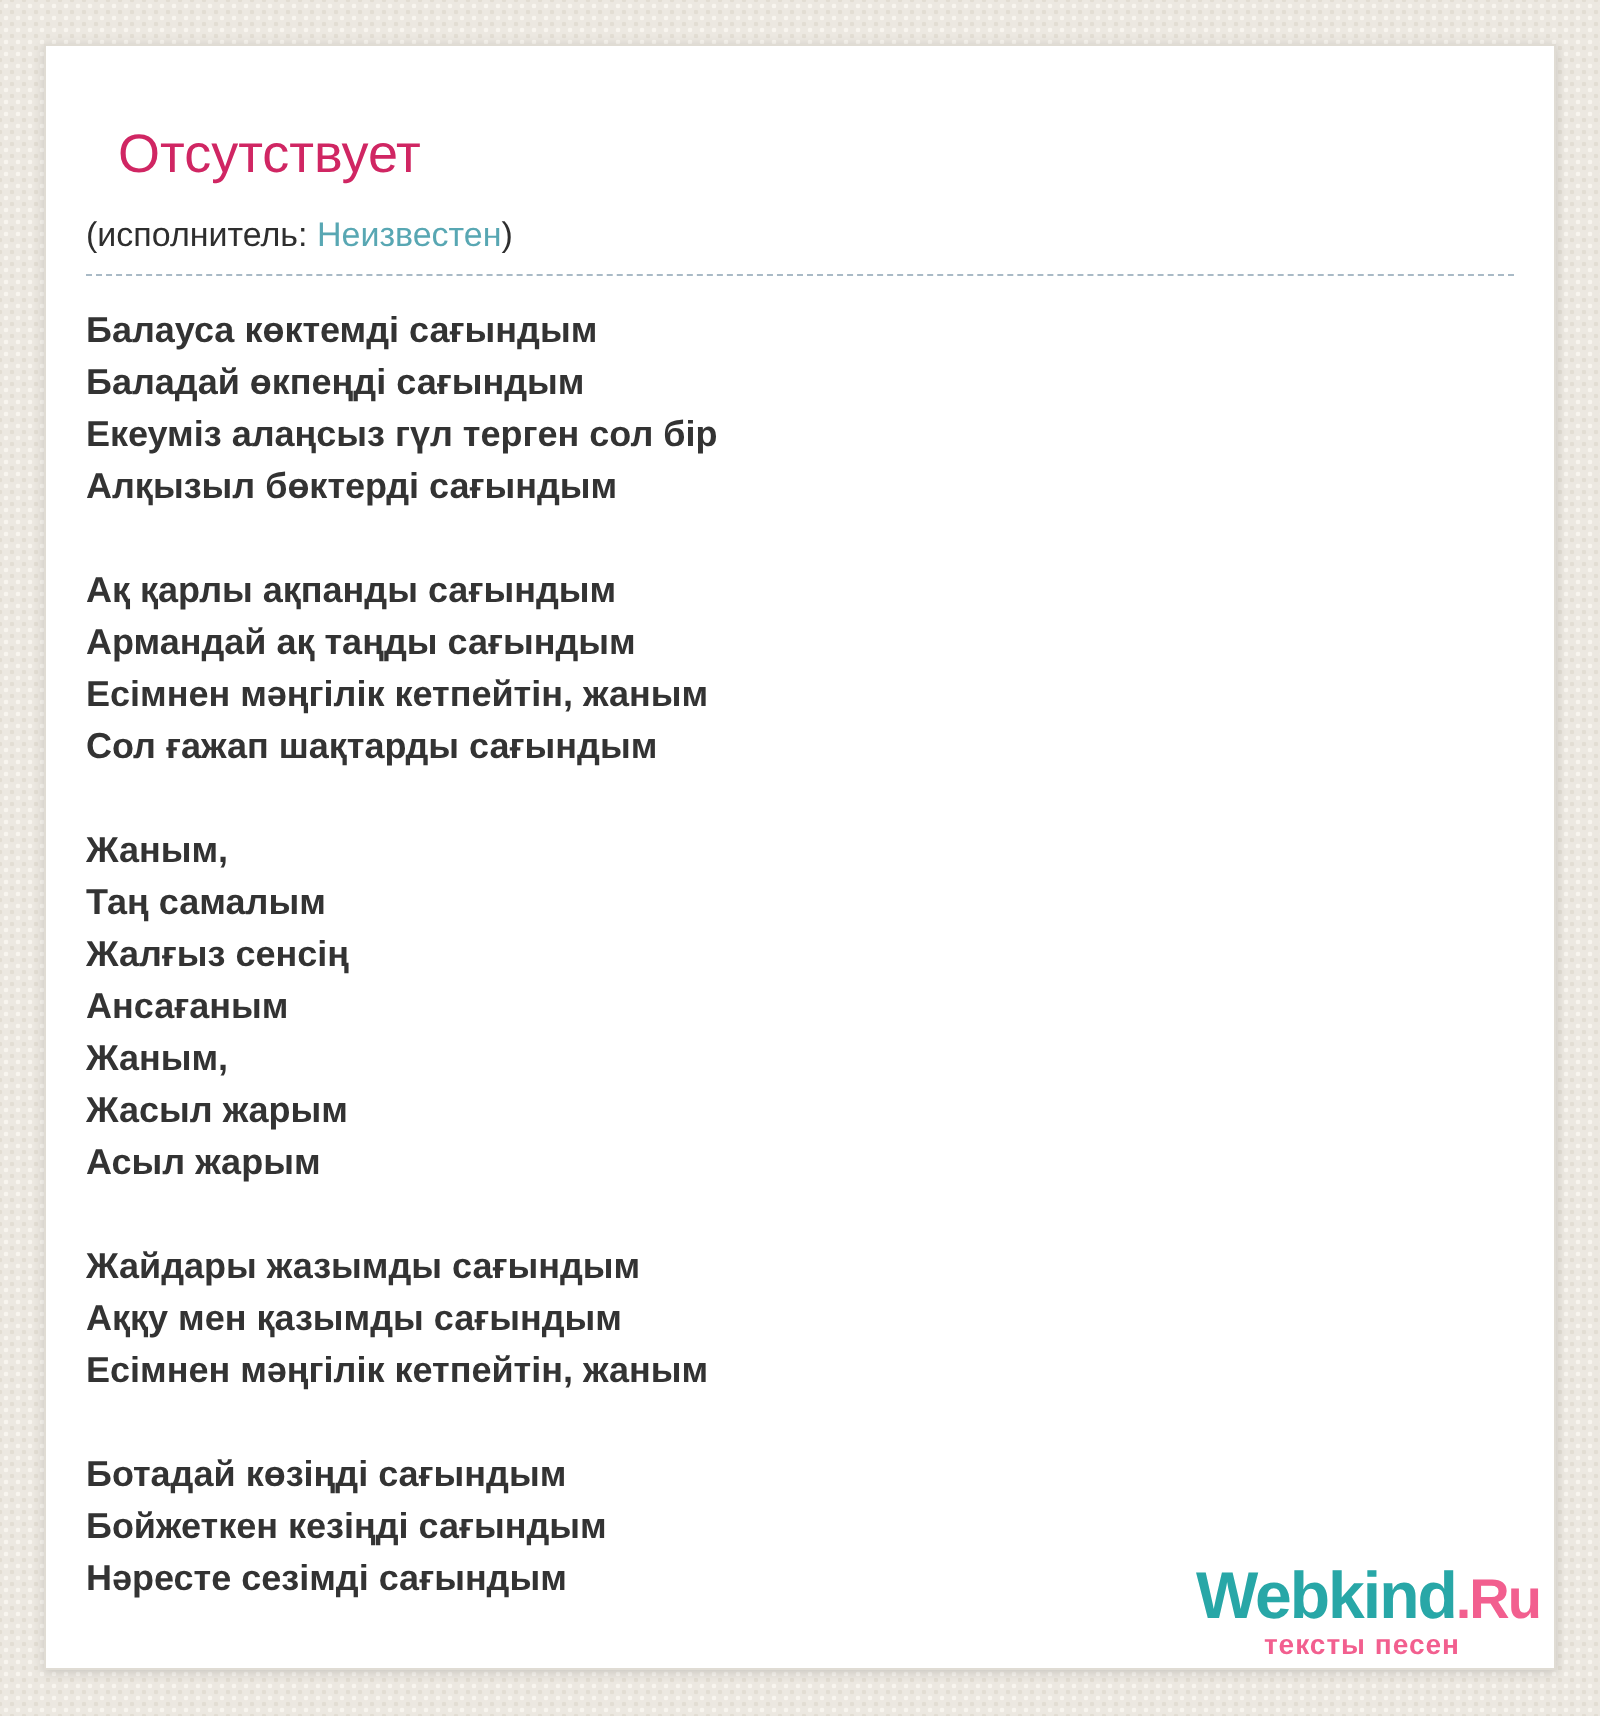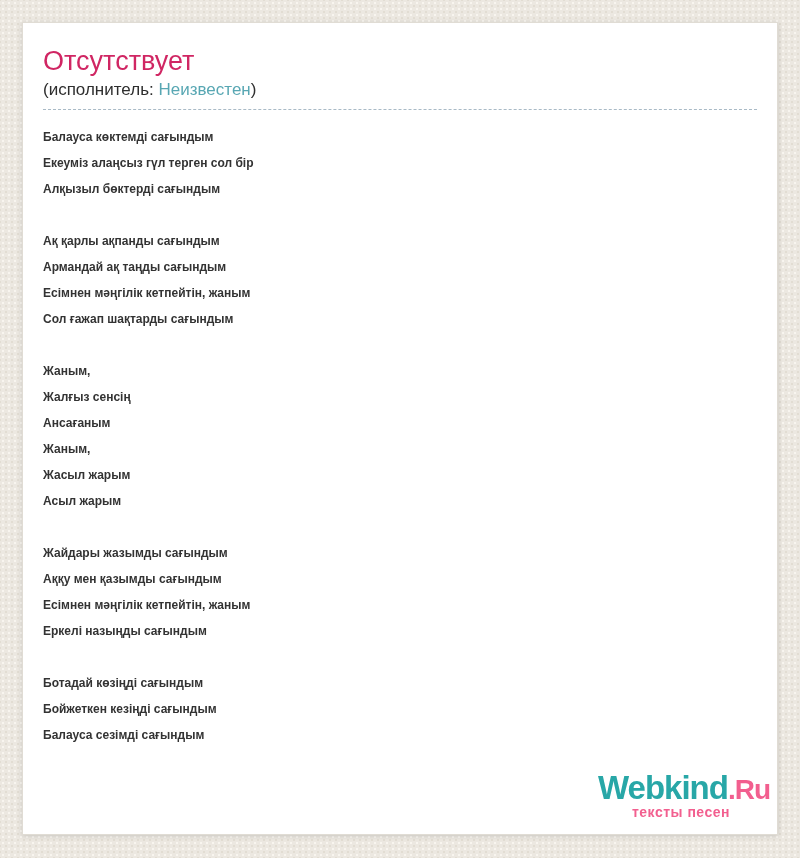--- a/index.html
+++ b/index.html
@@ -15,87 +15,88 @@
   }
   .card{
     position:absolute;left:22px;top:22px;width:756px;height:813px;
     box-sizing:border-box;
     background:var(--card-background,#fff);
     border:1px solid #e0dcd4;
     box-shadow:0 1px 5px rgba(0,0,0,.16);
   }
   .card-inner{padding:23px 20px 0 20px;}
   .page-title{
-    margin:0;font-size:27px;font-weight:400;line-height:30px;
+    margin:16px;font-size:27px;font-weight:400;line-height:30px;
     color:var(--title-pink,#d02663);
   }
   .artist-line{
     margin-top:4px;padding-bottom:9px;font-size:17px;line-height:20px;
     color:#2e2e2e;border-bottom:1px dashed var(--separator,#a9bac6);
   }
   .artist-link{color:var(--artist-link-teal,#58a7b3);text-decoration:none;cursor:pointer;}
   .lyrics{
-    margin-top:14px;font-size:12px;font-weight:bold;line-height:26px;
+    margin-top:14px;font-size:18px;font-weight:bold;line-height:26px;
     color:var(--lyrics-text,#333);
   }
   .stanza{margin:0 0 26px 0;}
   .logo{
     position:absolute;right:7px;bottom:1px;text-align:right;line-height:1;
     text-decoration:none;cursor:pointer;
   }
   .logo-main{font-size:33px;font-weight:bold;letter-spacing:-1px;line-height:34px;margin-left:48px;}
   .logo-name{color:var(--logo-teal,#28a7a7);}
   .logo-domain{color:var(--logo-pink,#f25f8f);font-size:28px;}
   .logo-tagline{
     font-size:14px;font-weight:bold;letter-spacing:.5px;
-    color:var(--logo-pink,#f25f8f);margin:-2px 40px 14px 0;
+    color:var(--logo-pink,#f25f8f);margin:-2px 40px 4px 0;
   }
 </style>
 </head>
 <body>
 
 <div class="card">
   <div class="card-inner">
 
     <h1 class="page-title">Отсутствует</h1>
 
     <div class="artist-line">
       <span>(исполнитель: </span><a class="artist-link">Неизвестен</a><span>)</span>
     </div>
 
     <div class="lyrics">
         <div class="stanza">
           <div class="line">Балауса көктемді сағындым</div>
+          <div class="line">Баладай өкпеңді сағындым</div>
           <div class="line">Екеуміз алаңсыз гүл терген сол бір</div>
           <div class="line">Алқызыл бөктерді сағындым</div>
         </div>
         <div class="stanza">
           <div class="line">Ақ қарлы ақпанды сағындым</div>
           <div class="line">Армандай ақ таңды сағындым</div>
           <div class="line">Есімнен мәңгілік кетпейтін, жаным</div>
           <div class="line">Сол ғажап шақтарды сағындым</div>
         </div>
         <div class="stanza">
           <div class="line">Жаным,</div>
+          <div class="line">Таң самалым</div>
           <div class="line">Жалғыз сенсің</div>
           <div class="line">Ансағаным</div>
           <div class="line">Жаным,</div>
           <div class="line">Жасыл жарым</div>
           <div class="line">Асыл жарым</div>
         </div>
         <div class="stanza">
           <div class="line">Жайдары жазымды сағындым</div>
           <div class="line">Аққу мен қазымды сағындым</div>
           <div class="line">Есімнен мәңгілік кетпейтін, жаным</div>
-          <div class="line">Еркелі назыңды сағындым</div>
         </div>
         <div class="stanza">
           <div class="line">Ботадай көзіңді сағындым</div>
           <div class="line">Бойжеткен кезіңді сағындым</div>
-          <div class="line">Балауса сезімді сағындым</div>
+          <div class="line">Нәресте сезімді сағындым</div>
         </div>
       </div>
   </div>
 
   <a class="logo">
     <div class="logo-main">
       <span class="logo-name">Webkind</span><span class="logo-domain">.Ru</span>
     </div>
     <div class="logo-tagline">тексты песен</div>
   </a>

